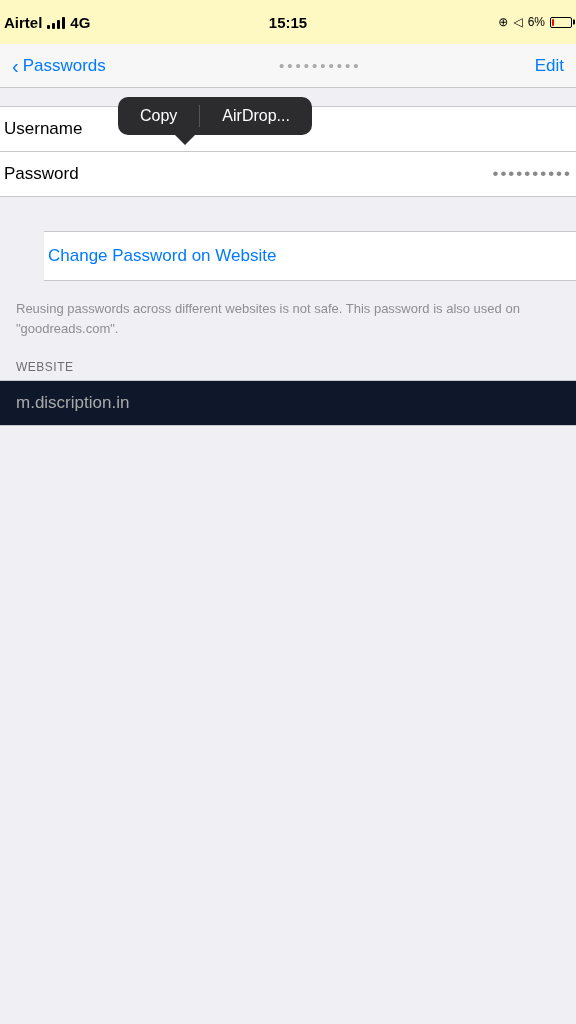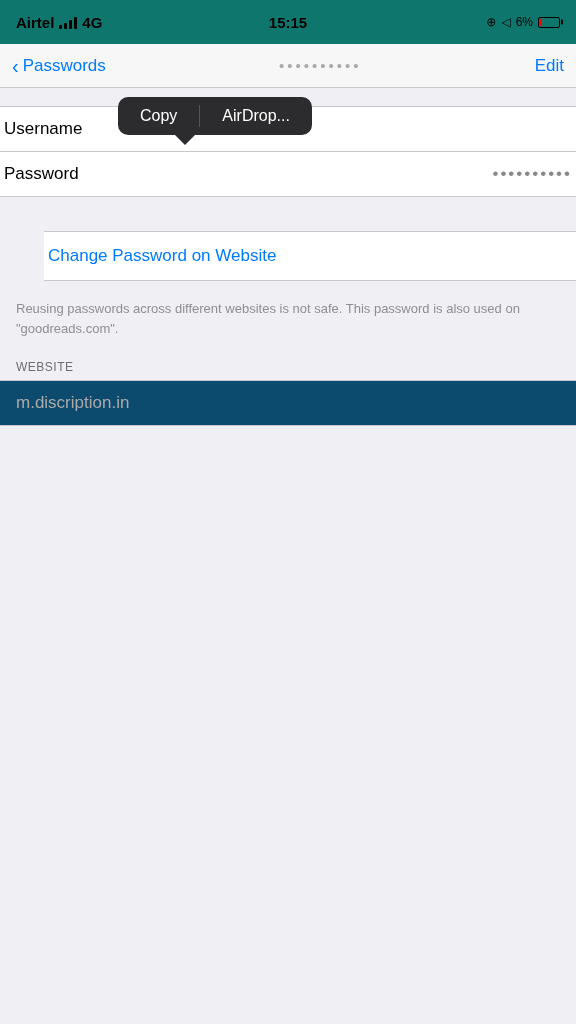--- a/index.html
+++ b/index.html
@@ -11,22 +11,22 @@
       background: #efeff4;
       font-family: -apple-system, 'San Francisco', 'Helvetica Neue', Helvetica, Arial, sans-serif;
       font-size: 17px;
     }
 
     
     .status-bar {
       display: flex;
       justify-content: space-between;
       align-items: center;
-      background: #0f766e;
-      padding: 6px 16px;
+      background: #fef9c3;
+      padding: 6px 4px;
       height: 44px;
     }
     .status-left {
       display: flex;
       align-items: center;
       gap: 5px;
       font-size: 15px;
       font-weight: 600;
     }
     .status-center {
@@ -236,21 +236,21 @@
     
     .section-header {
       padding: 6px 16px 6px 16px;
       font-size: 12px;
       color: #6d6d72;
       text-transform: uppercase;
       letter-spacing: 0.5px;
       background: #efeff4;
     }
     .website-section {
-      background: #0c4a6e;
+      background: #0f172a;
       border-top: 1px solid #c8c7cc;
       border-bottom: 1px solid #c8c7cc;
       padding: 12px 16px;
     }
     .website-value {
       font-size: 17px;
       color: #8e8e93;
     }
 
     

